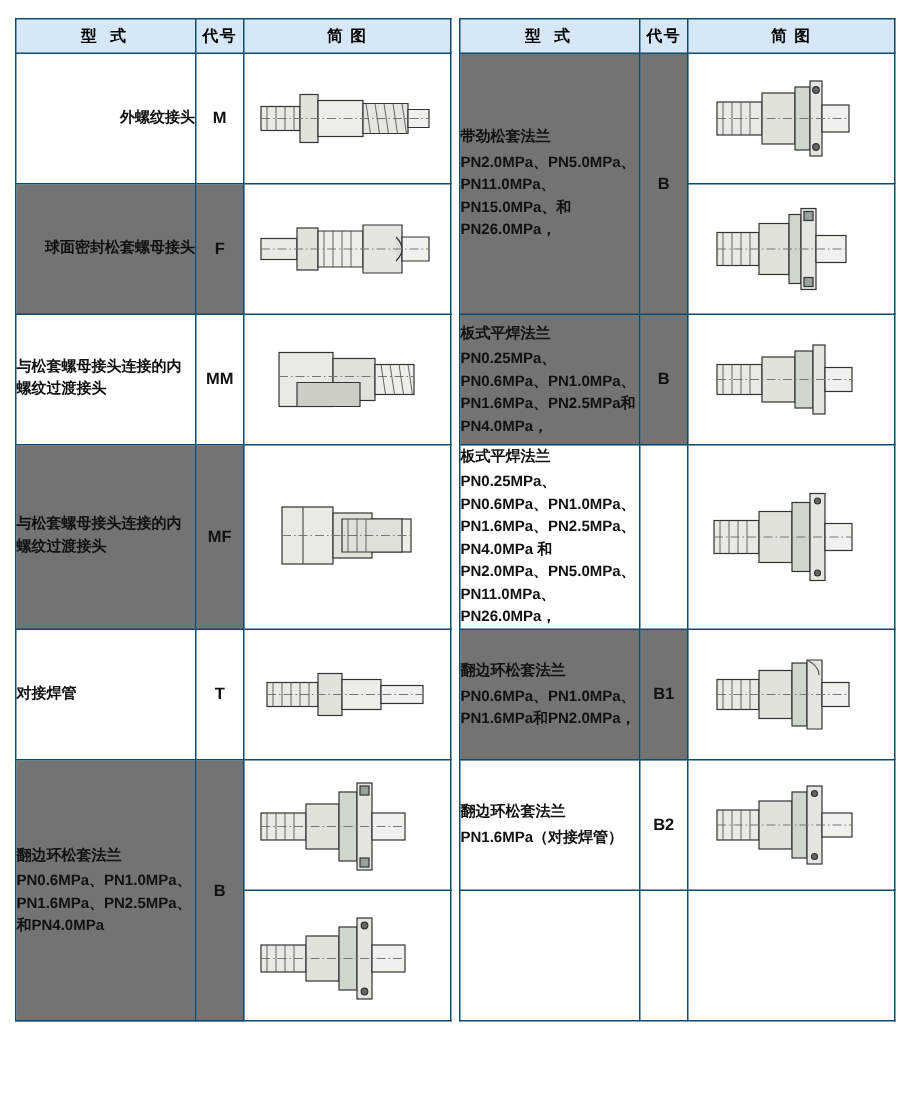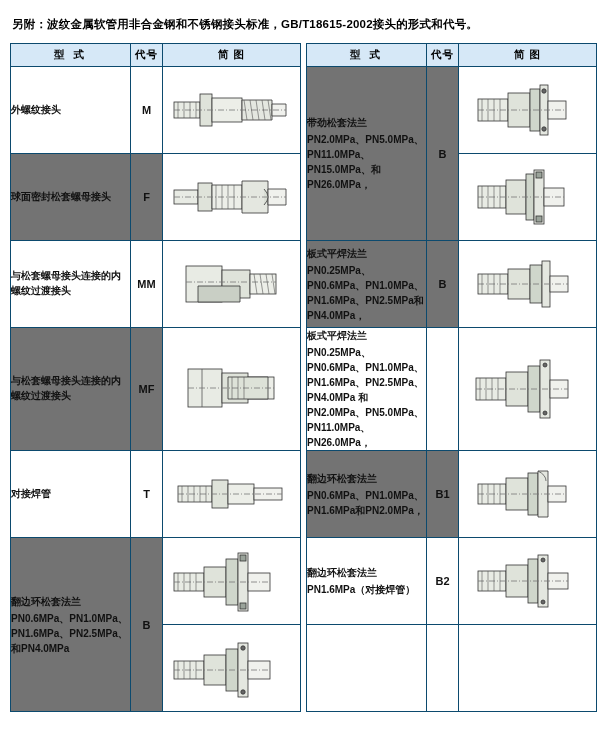--- a/index.html
+++ b/index.html
@@ -56,21 +56,21 @@
   .col-fig   { width: 138px; }
   .gapcol    { width: 6px; border-top: none !important; border-bottom: none !important; border-left: none !important; border-right: none !important; background: #fff; }
 
   .cell-type {
     font-size: 10px;
     line-height: 1.5;
     padding: 5px 6px;
     text-align: left;
   }
   .cell-type.centered {
-    text-align: left;
+    text-align: right;
   }
   .cell-code {
     text-align: center;
     font-size: 11px;
     font-weight: bold;
   }
   .cell-fig {
     text-align: center;
     background: #ffffff;
     height: 86px;
@@ -90,21 +90,20 @@
     display: block;
     font-weight: bold;
   }
   svg { display: block; margin: 0 auto; }
 </style>
 </head>
 <body>
 
 <div class="page">
 
-  <div class="doc-title">另附：波纹金属软管用非合金钢和不锈钢接头标准，GB/T18615-2002接头的形式和代号。</div>
 
   <table class="spec">
     <colgroup>
       <col class="col-type">
         <col class="col-code">
         <col class="col-fig">
       <col class="gapcol">
       <col class="col-type">
         <col class="col-code">
         <col class="col-fig">

